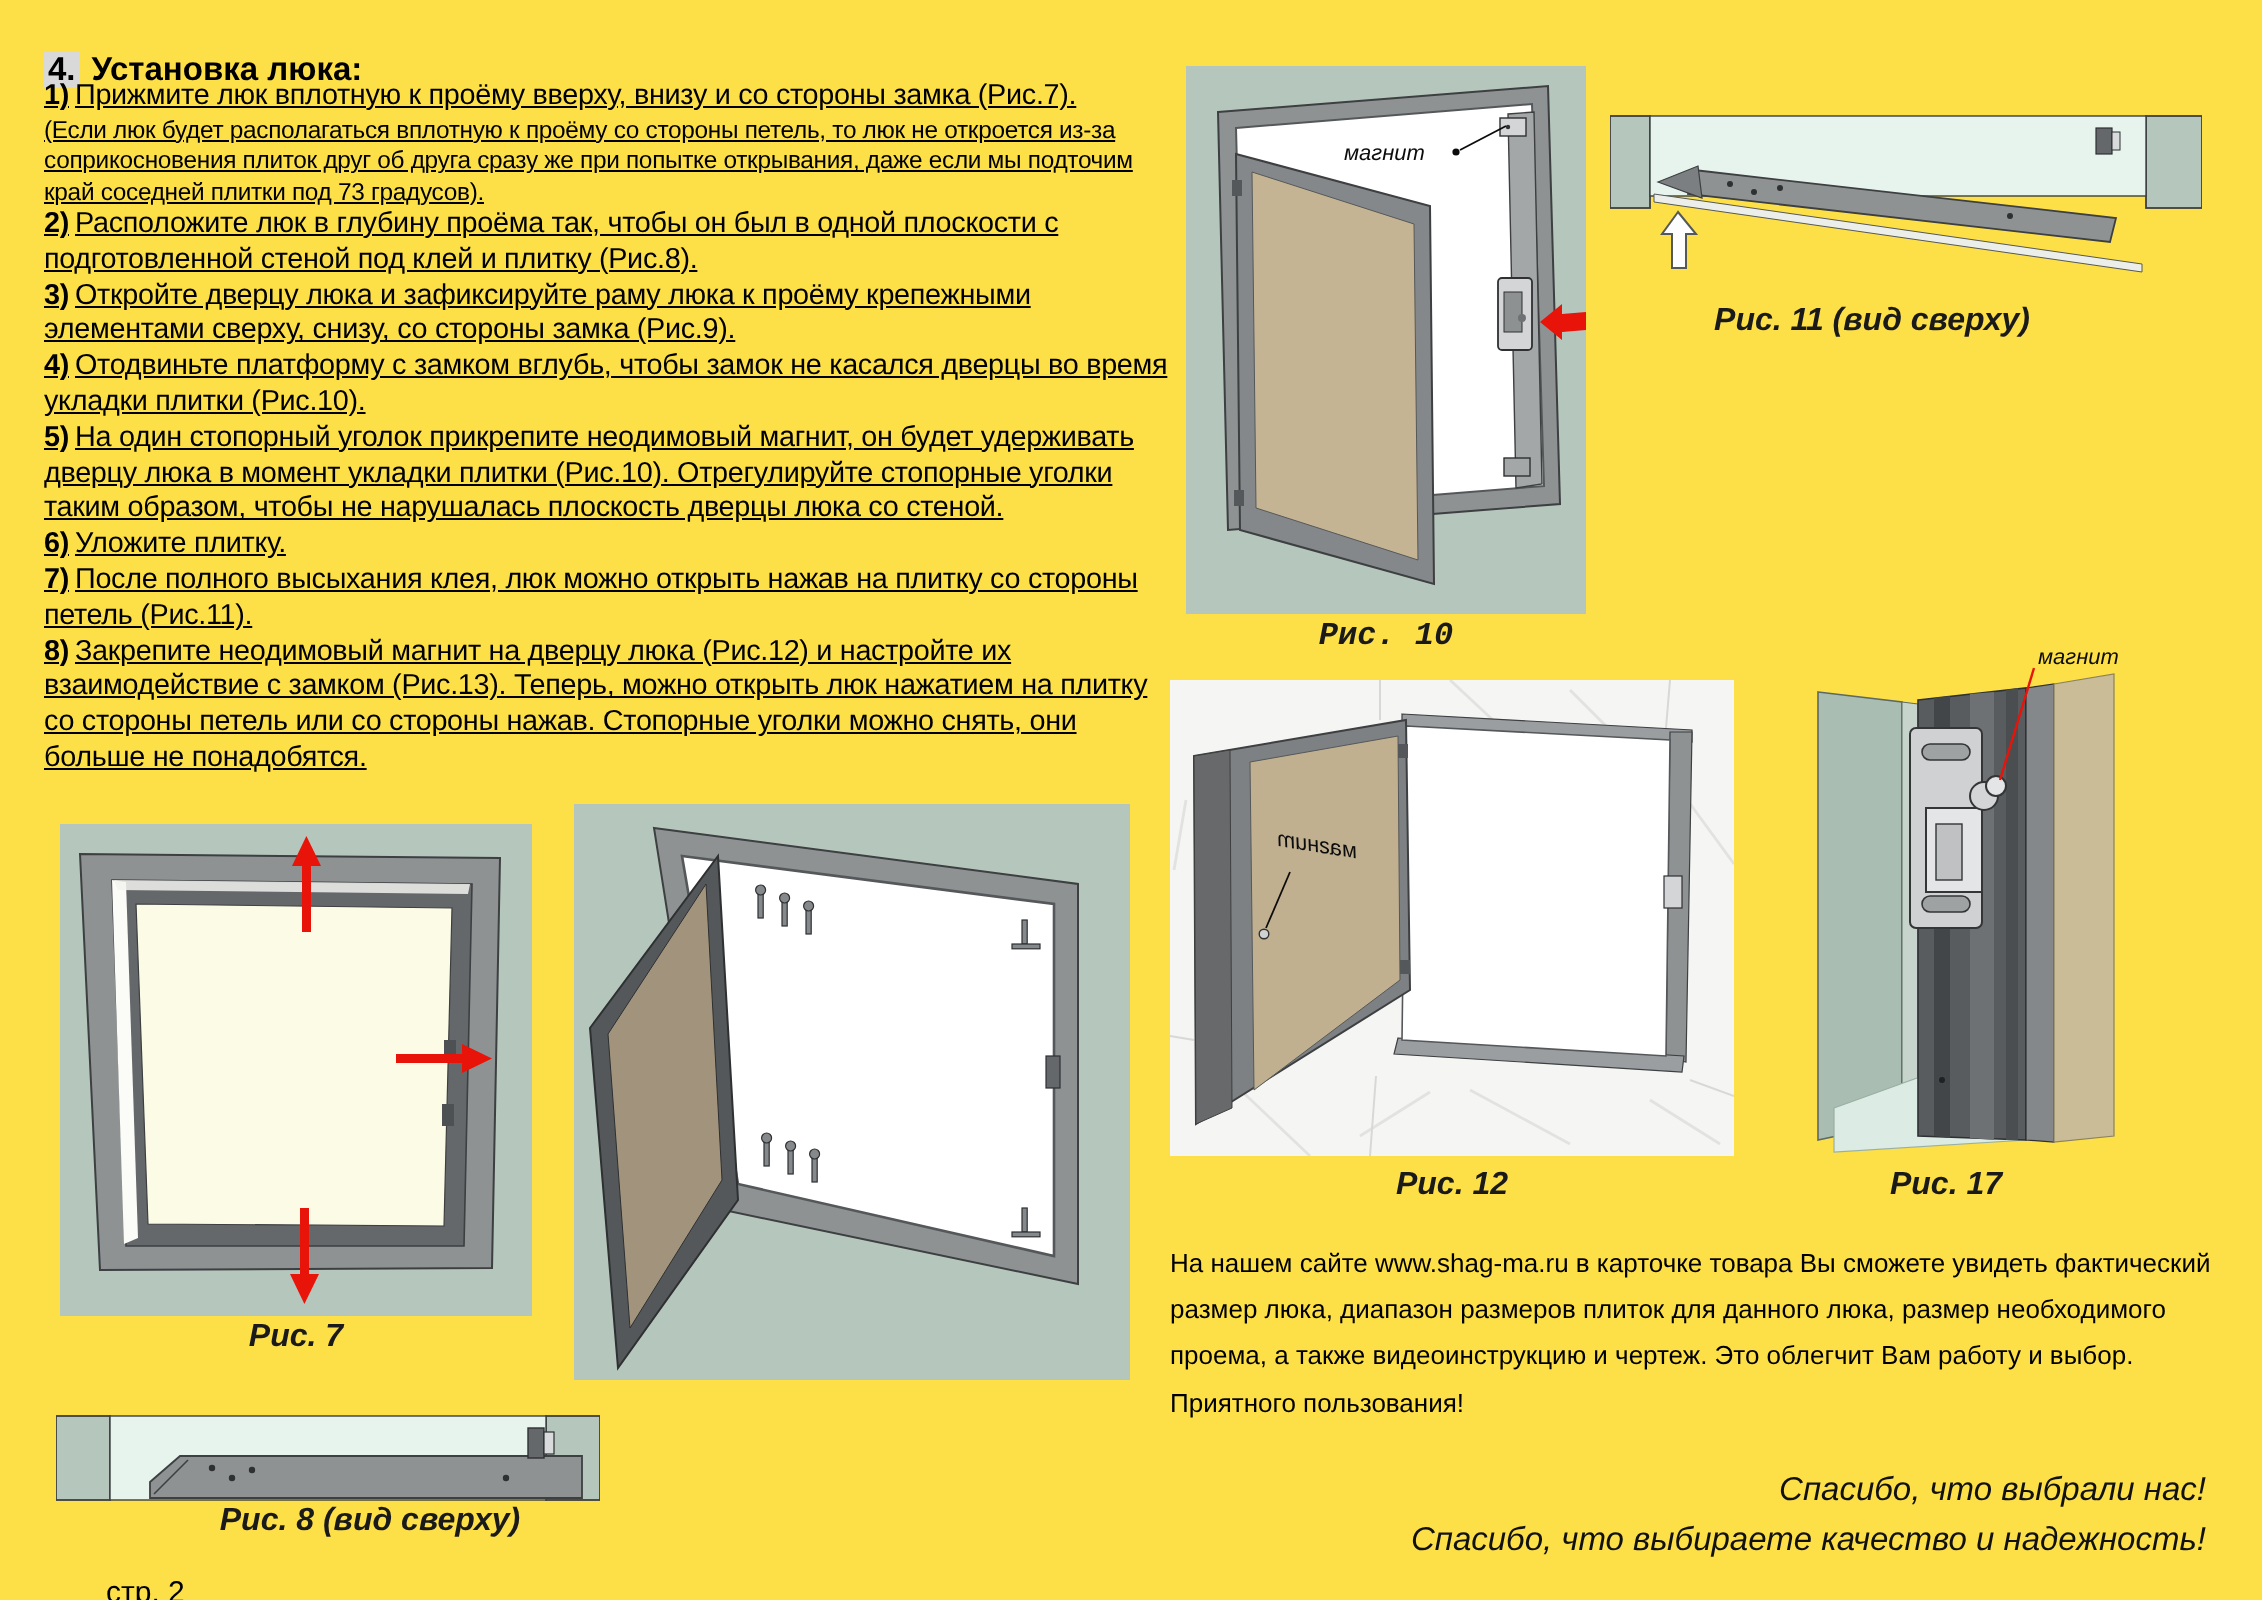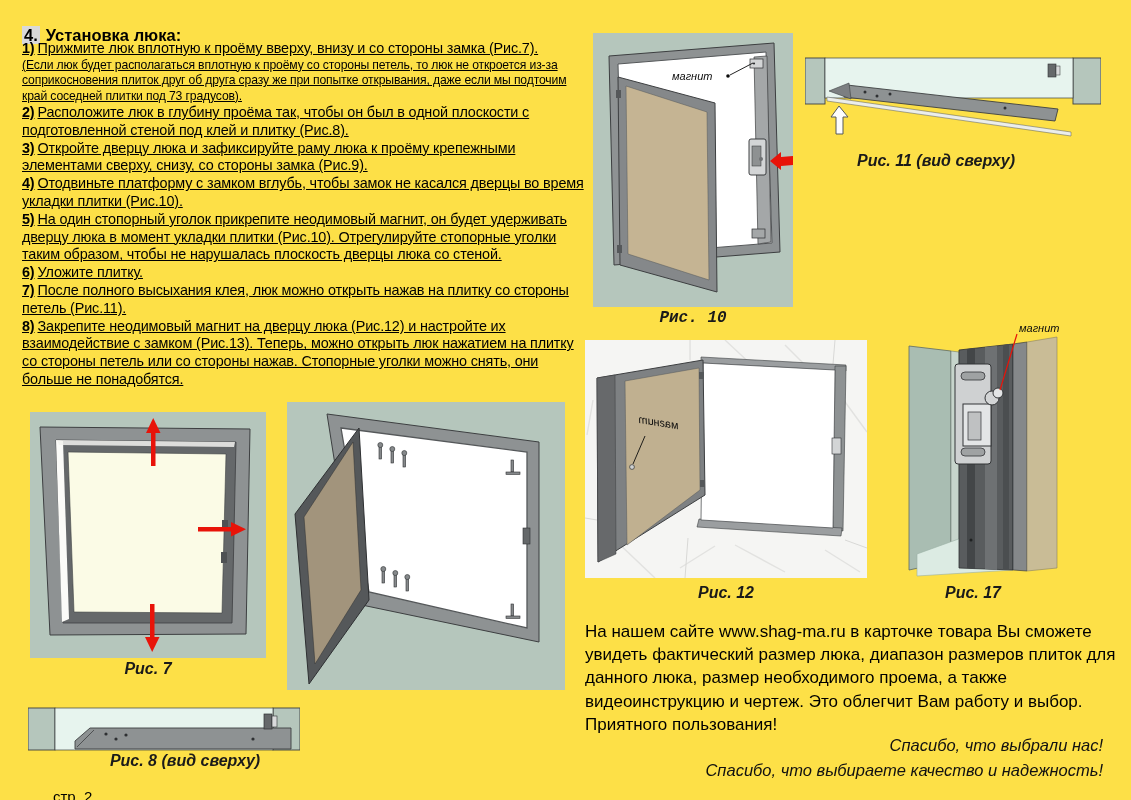--- a/index.html
+++ b/index.html
@@ -11,21 +11,21 @@
   .heading{left:22px;top:26px;font-size:16.5px;font-weight:bold;}
   .heading .num{background:#d9d9d9;padding:0 2px;margin-right:6px;}
   .steps{left:22px;top:40px;width:563px;font-size:14.4px;line-height:17.8px;letter-spacing:-0.15px;text-decoration:underline;}
   .step b{margin-right:3px;}
   .note{display:block;font-size:12.2px;line-height:15.4px;}
 
   
   .caption{font-style:italic;font-weight:600;font-size:16px;color:#1a1a1a;text-align:center;}
 
   
-  .website{left:585px;top:620px;width:546px;font-size:17px;line-height:23.2px;}
+  .website{left:585px;top:620px;width:546px;font-size:13px;line-height:23.2px;}
   .thanks{left:583px;width:520px;text-align:right;font-style:italic;font-size:16.5px;color:#111;}
   .pagenum{left:20px;top:788px;font-size:15px;margin-left:33px;}
 
   svg{display:block;}
   .figlabel{font-family:"Liberation Sans",sans-serif;font-style:italic;font-size:11px;fill:#0c0c0c;}
 </style>
 </head>
 <body>
 
 <div class="page">

